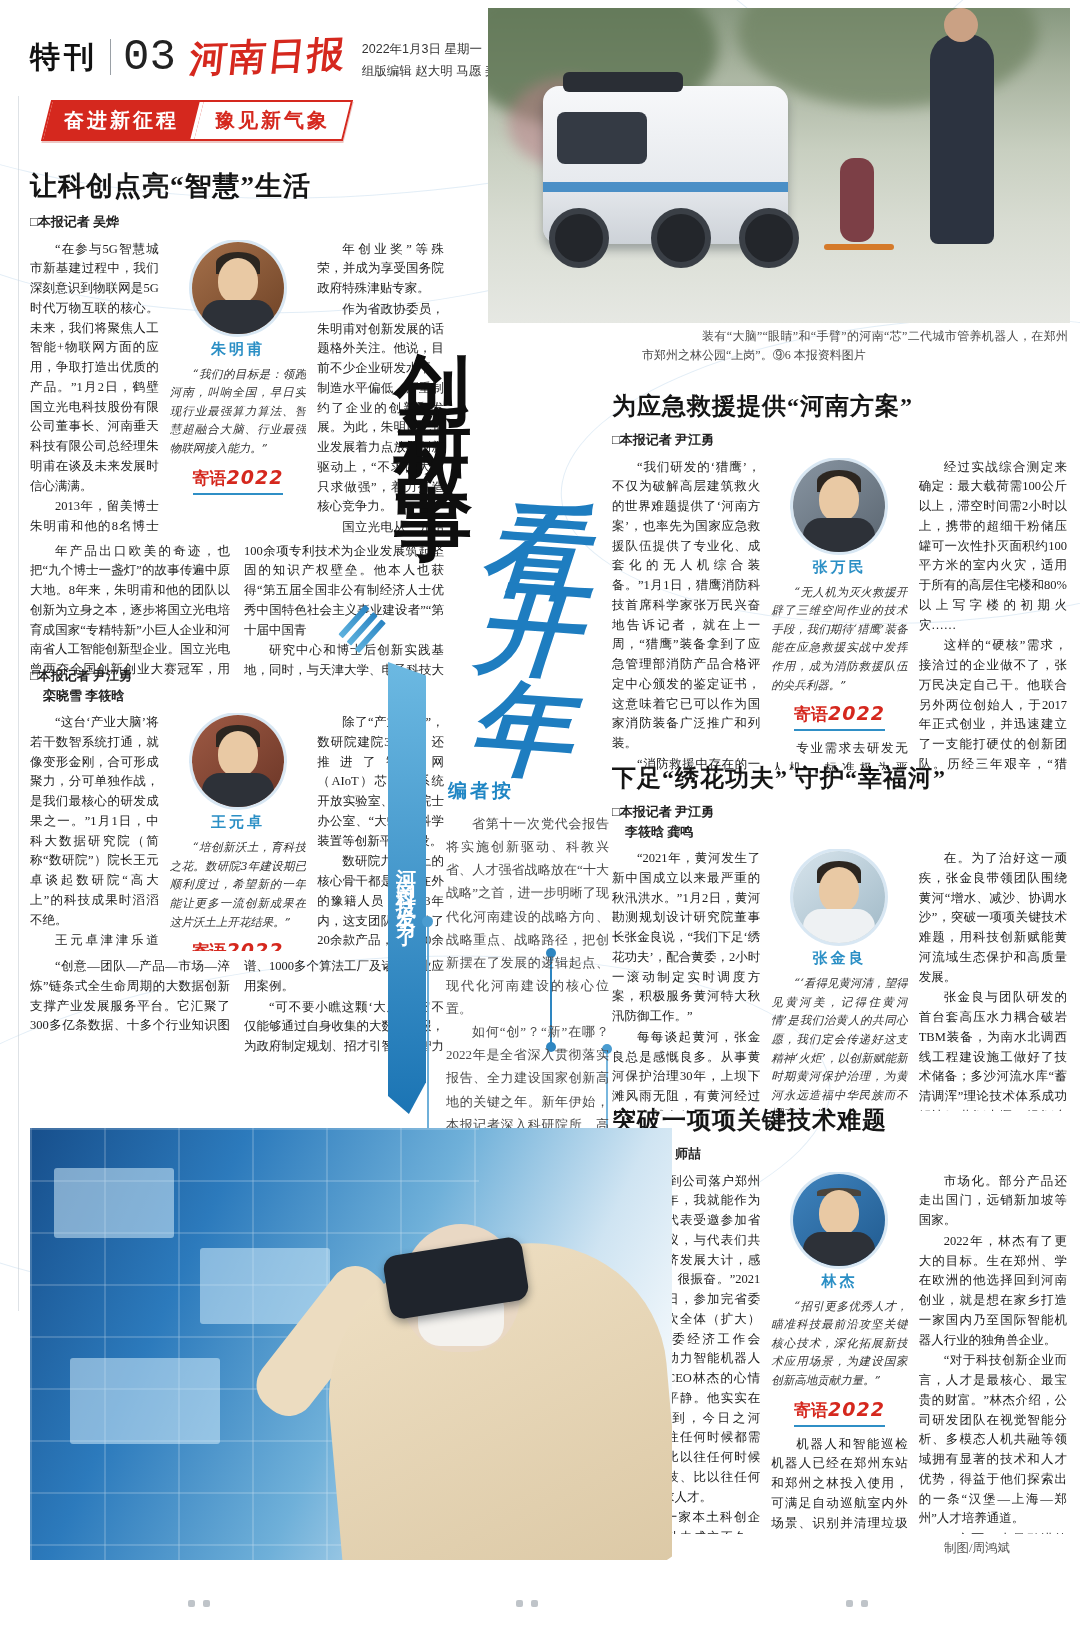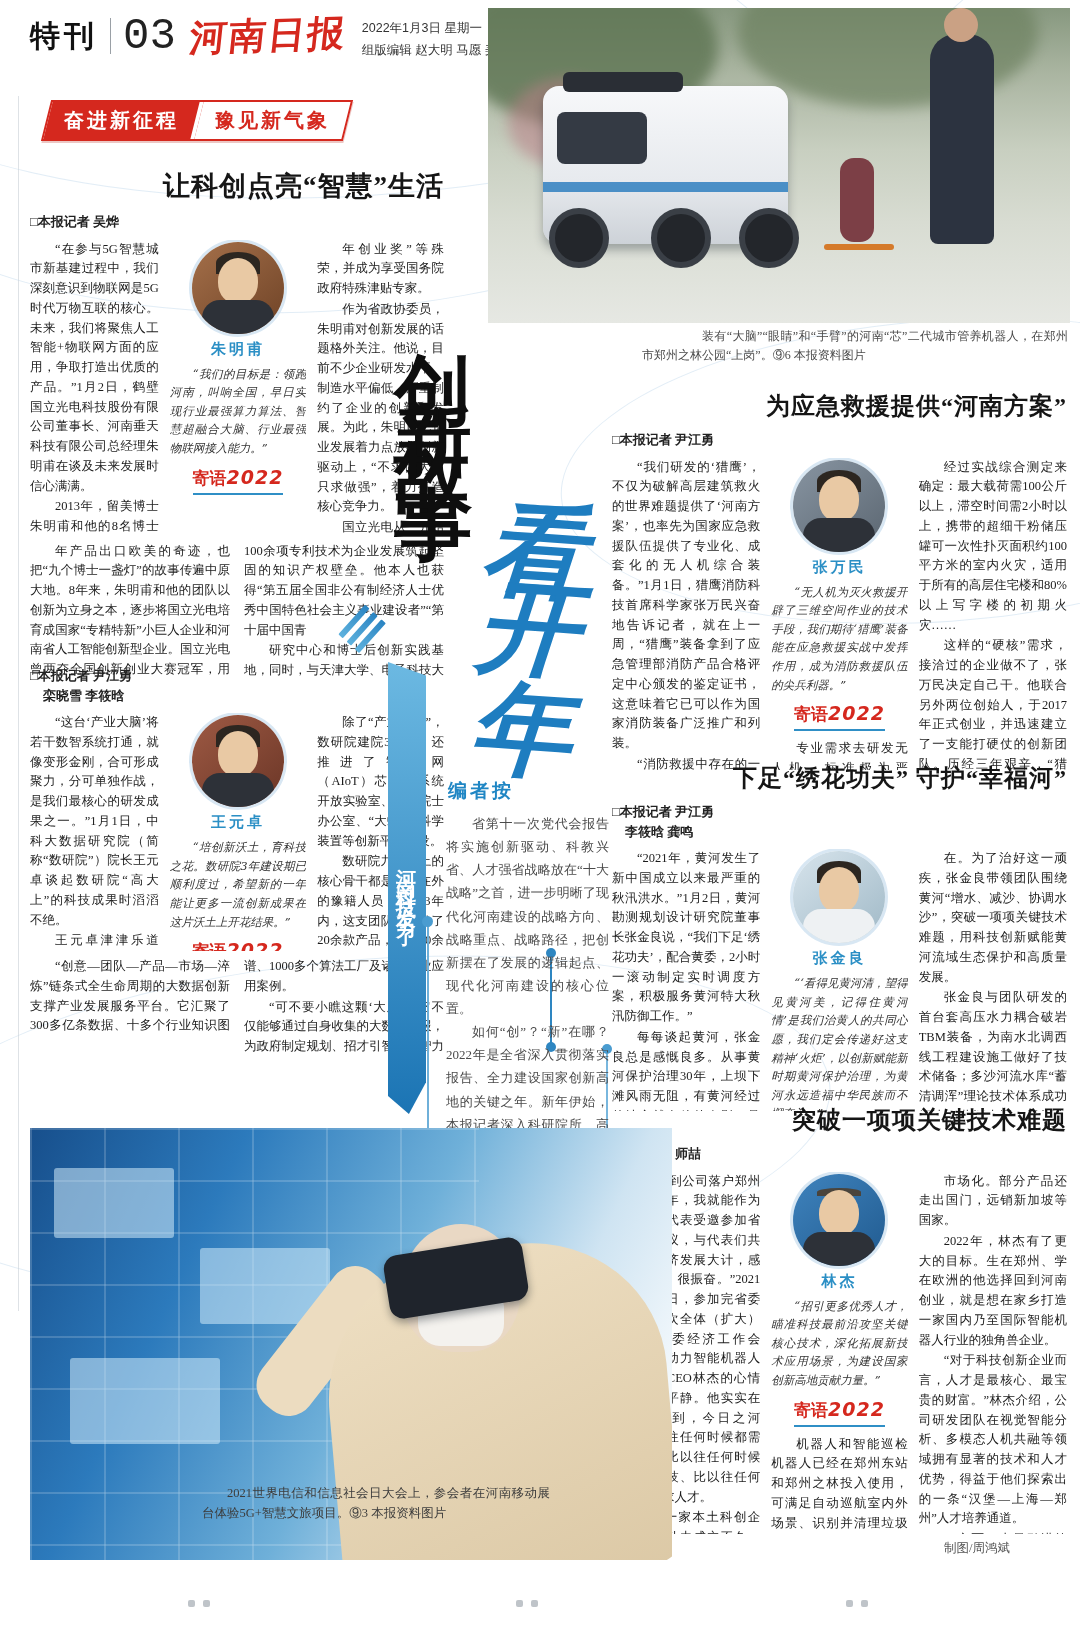--- a/index.html
+++ b/index.html
@@ -7,21 +7,21 @@
         font-family:"Liberation Serif",serif;color:#1c1c1c;}
   
   .curve{position:absolute;border:1px solid rgba(125,175,215,.22);border-radius:50%;pointer-events:none;}
   .c1{left:-220px;top:-330px;width:1250px;height:520px;transform:rotate(-6deg);}
   .c2{left:-160px;top:-90px;width:950px;height:400px;transform:rotate(-3deg);}
   .c3{left:-120px;top:960px;width:950px;height:330px;transform:rotate(-5deg);}
   .c4{left:560px;top:320px;width:760px;height:300px;transform:rotate(-4deg);}
   .mline{position:absolute;left:18px;top:96px;width:1px;height:1215px;background:#cdd3d8;opacity:.65;}
 
   
-  .masthead{position:absolute;left:30px;top:11px;display:flex;align-items:center;}
+  .masthead{position:absolute;left:30px;top:32px;display:flex;align-items:center;}
   .mh-section{font-family:"Liberation Sans",sans-serif;font-weight:bold;font-size:30px;letter-spacing:4px;color:#111;}
   .mh-div{width:1px;height:36px;background:#9aa0a6;margin:0 12px;}
   .mh-page{font-family:Liberation Mono, monospace;font-size:44px;font-weight:300;color:#222;}
   .mh-logo{font-family:"DejaVu Serif",serif;font-weight:bold;font-size:37px;color:#d5281e;
            transform:skewX(-8deg) rotate(-2deg);margin:0 16px 0 14px;letter-spacing:2px;}
   .mh-info{font-family:"Liberation Sans",sans-serif;font-size:12.5px;line-height:1.7;color:#333;}
 
   
   .banner{position:absolute;left:46px;top:100px;display:flex;transform:skewX(-14deg);
           border:2px solid #d5281e;background:#fff;box-shadow:1px 2px 0 rgba(180,30,20,.25);}
@@ -89,21 +89,21 @@
   .d3{left:422px;top:916px;width:11px;height:11px;background:#4a9cd0;}
   .vline{position:absolute;left:606px;top:1052px;width:2px;height:502px;background:#79b7de;}
   .d4{left:602px;top:1044px;width:10px;height:10px;background:#4a9cd0;}
   .note-label{position:absolute;left:448px;top:778px;font-family:"Liberation Sans",sans-serif;font-weight:bold;
     font-size:19px;color:#1f86c4;letter-spacing:3px;}
   .note-body{position:absolute;left:446px;top:812px;width:163px;height:418px;overflow:hidden;}
   .npara{font-size:13px;line-height:1.78;color:#4a4a4a;text-align:justify;text-indent:2em;margin:0;}
 
   
   .article{position:absolute;}
-  .article h2{margin:0 0 8px;font-weight:bold;color:#151515;letter-spacing:1px;font-family:"Liberation Serif",serif;text-align:right;}
+  .article h2{margin:0 0 8px;font-weight:bold;color:#151515;letter-spacing:1px;font-family:"Liberation Serif",serif;}
   .a-left h2{font-size:27px;}
   .a-right h2{font-size:24px;}
   .byline{font-size:13px;font-weight:bold;color:#222;margin:0 0 8px;line-height:1.5;}
   .cols{display:flex;gap:11px;overflow:hidden;}
   .col{overflow:hidden;}
   .para{font-size:12.5px;line-height:1.58;text-align:justify;text-indent:2em;color:#1c1c1c;margin:0 0 1px;}
   .bottom2{column-count:2;column-gap:14px;overflow:hidden;margin-top:6px;}
   .profile{text-align:center;overflow:hidden;}
   .portrait{position:relative;width:92px;height:92px;border-radius:50%;margin:2px auto 6px;overflow:hidden;box-shadow:0 0 0 3px rgba(190,215,235,.6);}
   .ph-head{position:absolute;left:26px;top:16px;width:40px;height:46px;border-radius:50% 50% 46% 46%;background:#e9c9a4;}
@@ -354,21 +354,20 @@
     <div class="screens"></div>
     <div class="panel pa1"></div>
     <div class="panel pa2"></div>
     <div class="panel pa3"></div>
     <div class="v-arm"></div>
     <div class="visitor"></div>
     <div class="v-head"></div>
     <div class="v-mask"></div>
     <div class="vr"></div>
   </div>
-  <div class="cap-bottom">2021世界电信和信息社会日大会上，参会者在河南移动展台体验5G+智慧文旅项目。⑨3 本报资料图片</div>
   <div class="credit">制图/周鸿斌</div>
 
   <div class="pgdot" style="left:188px;"></div>
   <div class="pgdot" style="left:203px;"></div>
   <div class="pgdot" style="left:516px;"></div>
   <div class="pgdot" style="left:531px;"></div>
   <div class="pgdot" style="left:846px;"></div>
   <div class="pgdot" style="left:861px;"></div>
 
 </div>

